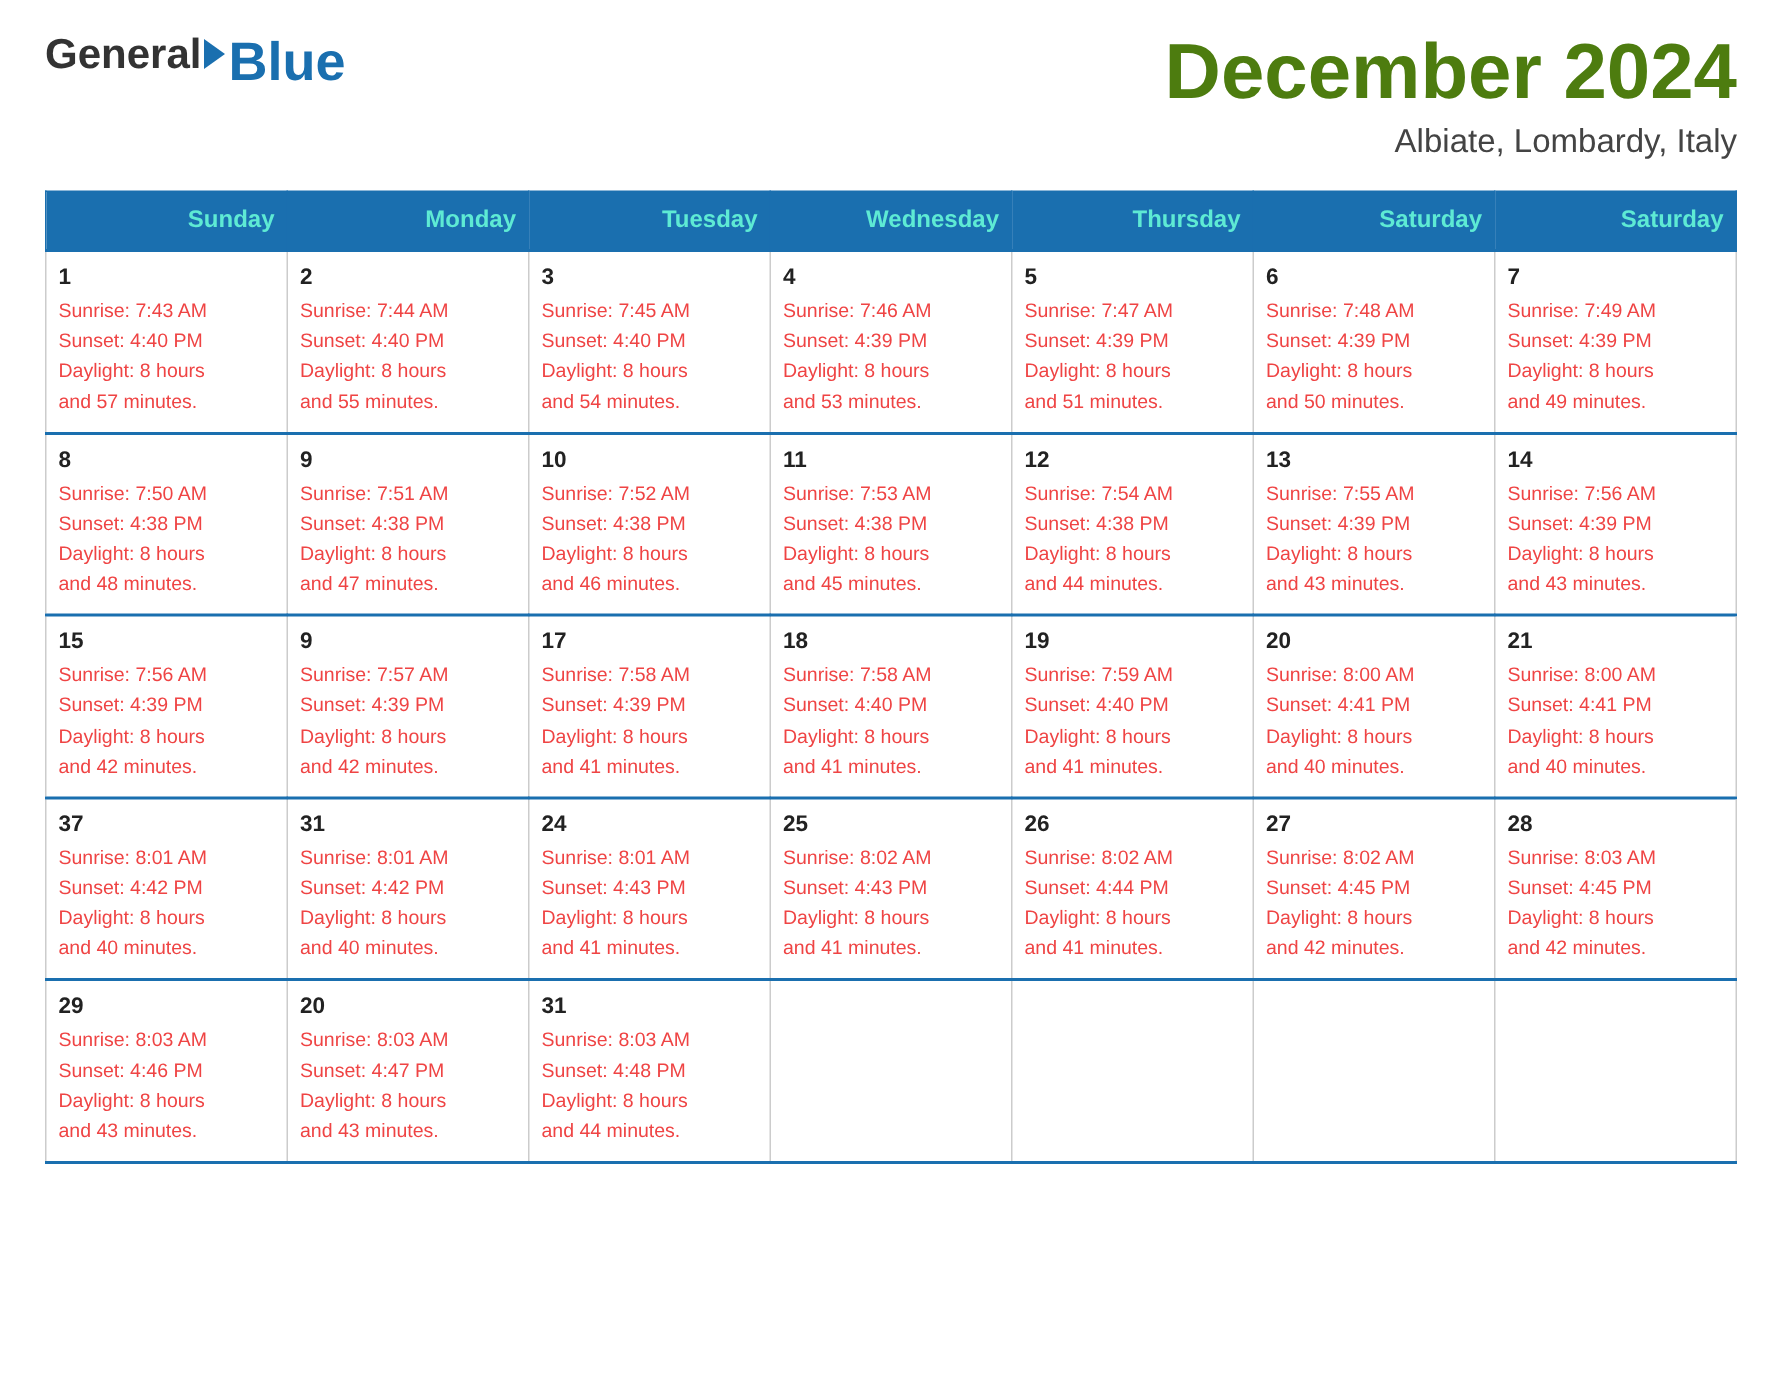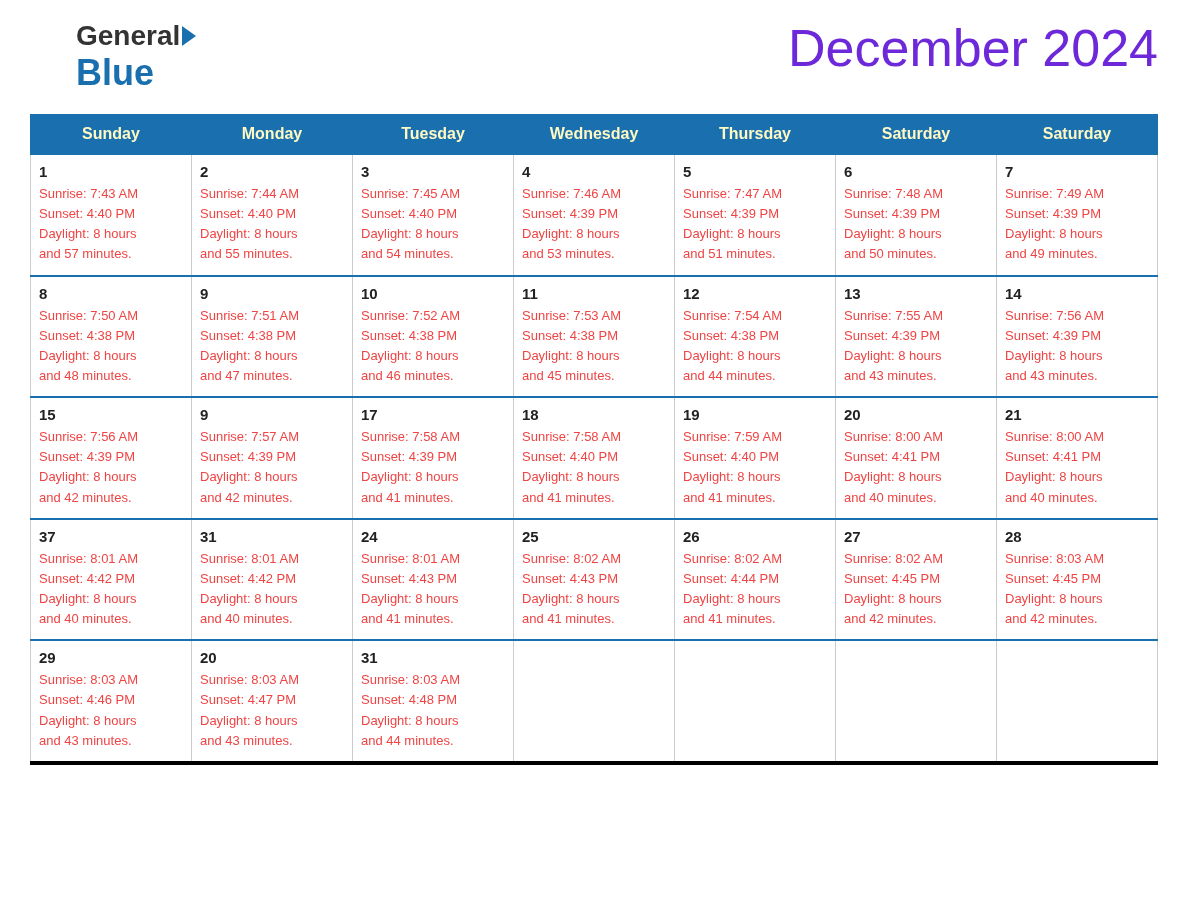--- a/index.html
+++ b/index.html
@@ -11,23 +11,22 @@
       min-height: 918px;
     }
     .header {
       display: flex;
       justify-content: space-between;
       align-items: flex-start;
       margin-bottom: 20px;
     }
     .logo {
       display: flex;
-      flex-direction: column;
+      flex-direction: row;
       align-items: flex-start;
-      margin-left: 46px;
     }
     .logo-text {
       display: flex;
       align-items: center;
       font-size: 28px;
       font-weight: bold;
       color: #333;
     }
     .logo-general { color: #333; }
     .logo-arrow {
@@ -36,41 +35,41 @@
       border-left: 14px solid #1a6faf;
       border-top: 10px solid transparent;
       border-bottom: 10px solid transparent;
       margin: 0 2px;
       display: inline-block;
     }
     .logo-blue { color: #1a6faf; font-size: 36px; font-weight: bold; }
     .title-area { text-align: right; }
     .month-title {
       font-size: 52px;
-      font-weight: normal;
-      color: #6d28d9;
+      font-weight: bold;
+      color: #4d7c0f;
       line-height: 1.1;
     }
     .location {
       font-size: 22px;
       color: #444;
       margin-top: 4px;
     }
     .calendar {
       width: 100%;
       border-collapse: collapse;
       border: 1px solid #aaa;
     }
     .calendar th {
       background: #1a6faf;
-      color: #fef9c3;
+      color: #5eead4;
       font-size: 16px;
       font-weight: bold;
       padding: 10px 8px;
-      text-align: center;
+      text-align: right;
       border: 1px solid #1a6faf;
     }
     .calendar td {
       vertical-align: top;
       padding: 8px 8px 10px 8px;
       border: 1px solid #ccc;
       font-size: 13px;
       color: #222;
       width: 14.28%;
       min-height: 100px;
@@ -85,37 +84,38 @@
     }
     .day-info {
       font-size: 13px;
       line-height: 1.55;
       color: #ef4444;
     }
     .empty-cell {
       background: #fff;
     }
     .last-row td {
-      border-bottom: 4px solid #000000;
+      border-bottom: 1px solid #000000;
       margin-left: 32px;
     }
   </style>
 </head>
 <body>
 
 <div class="header">
   <div class="logo">
     <div class="logo-text">
       <span class="logo-general">General</span>
       <span class="logo-arrow"></span>
     </div>
     <span class="logo-blue">Blue</span>
   </div>
   <div class="title-area">
     <div class="month-title">December 2024</div>
+    <div class="location">Albiate, Lombardy, Italy</div>
   </div>
 </div>
 
 <table class="calendar">
   <thead>
     <tr>
     <th>Sunday</th>
         <th>Monday</th>
         <th>Tuesday</th>
         <th>Wednesday</th>

